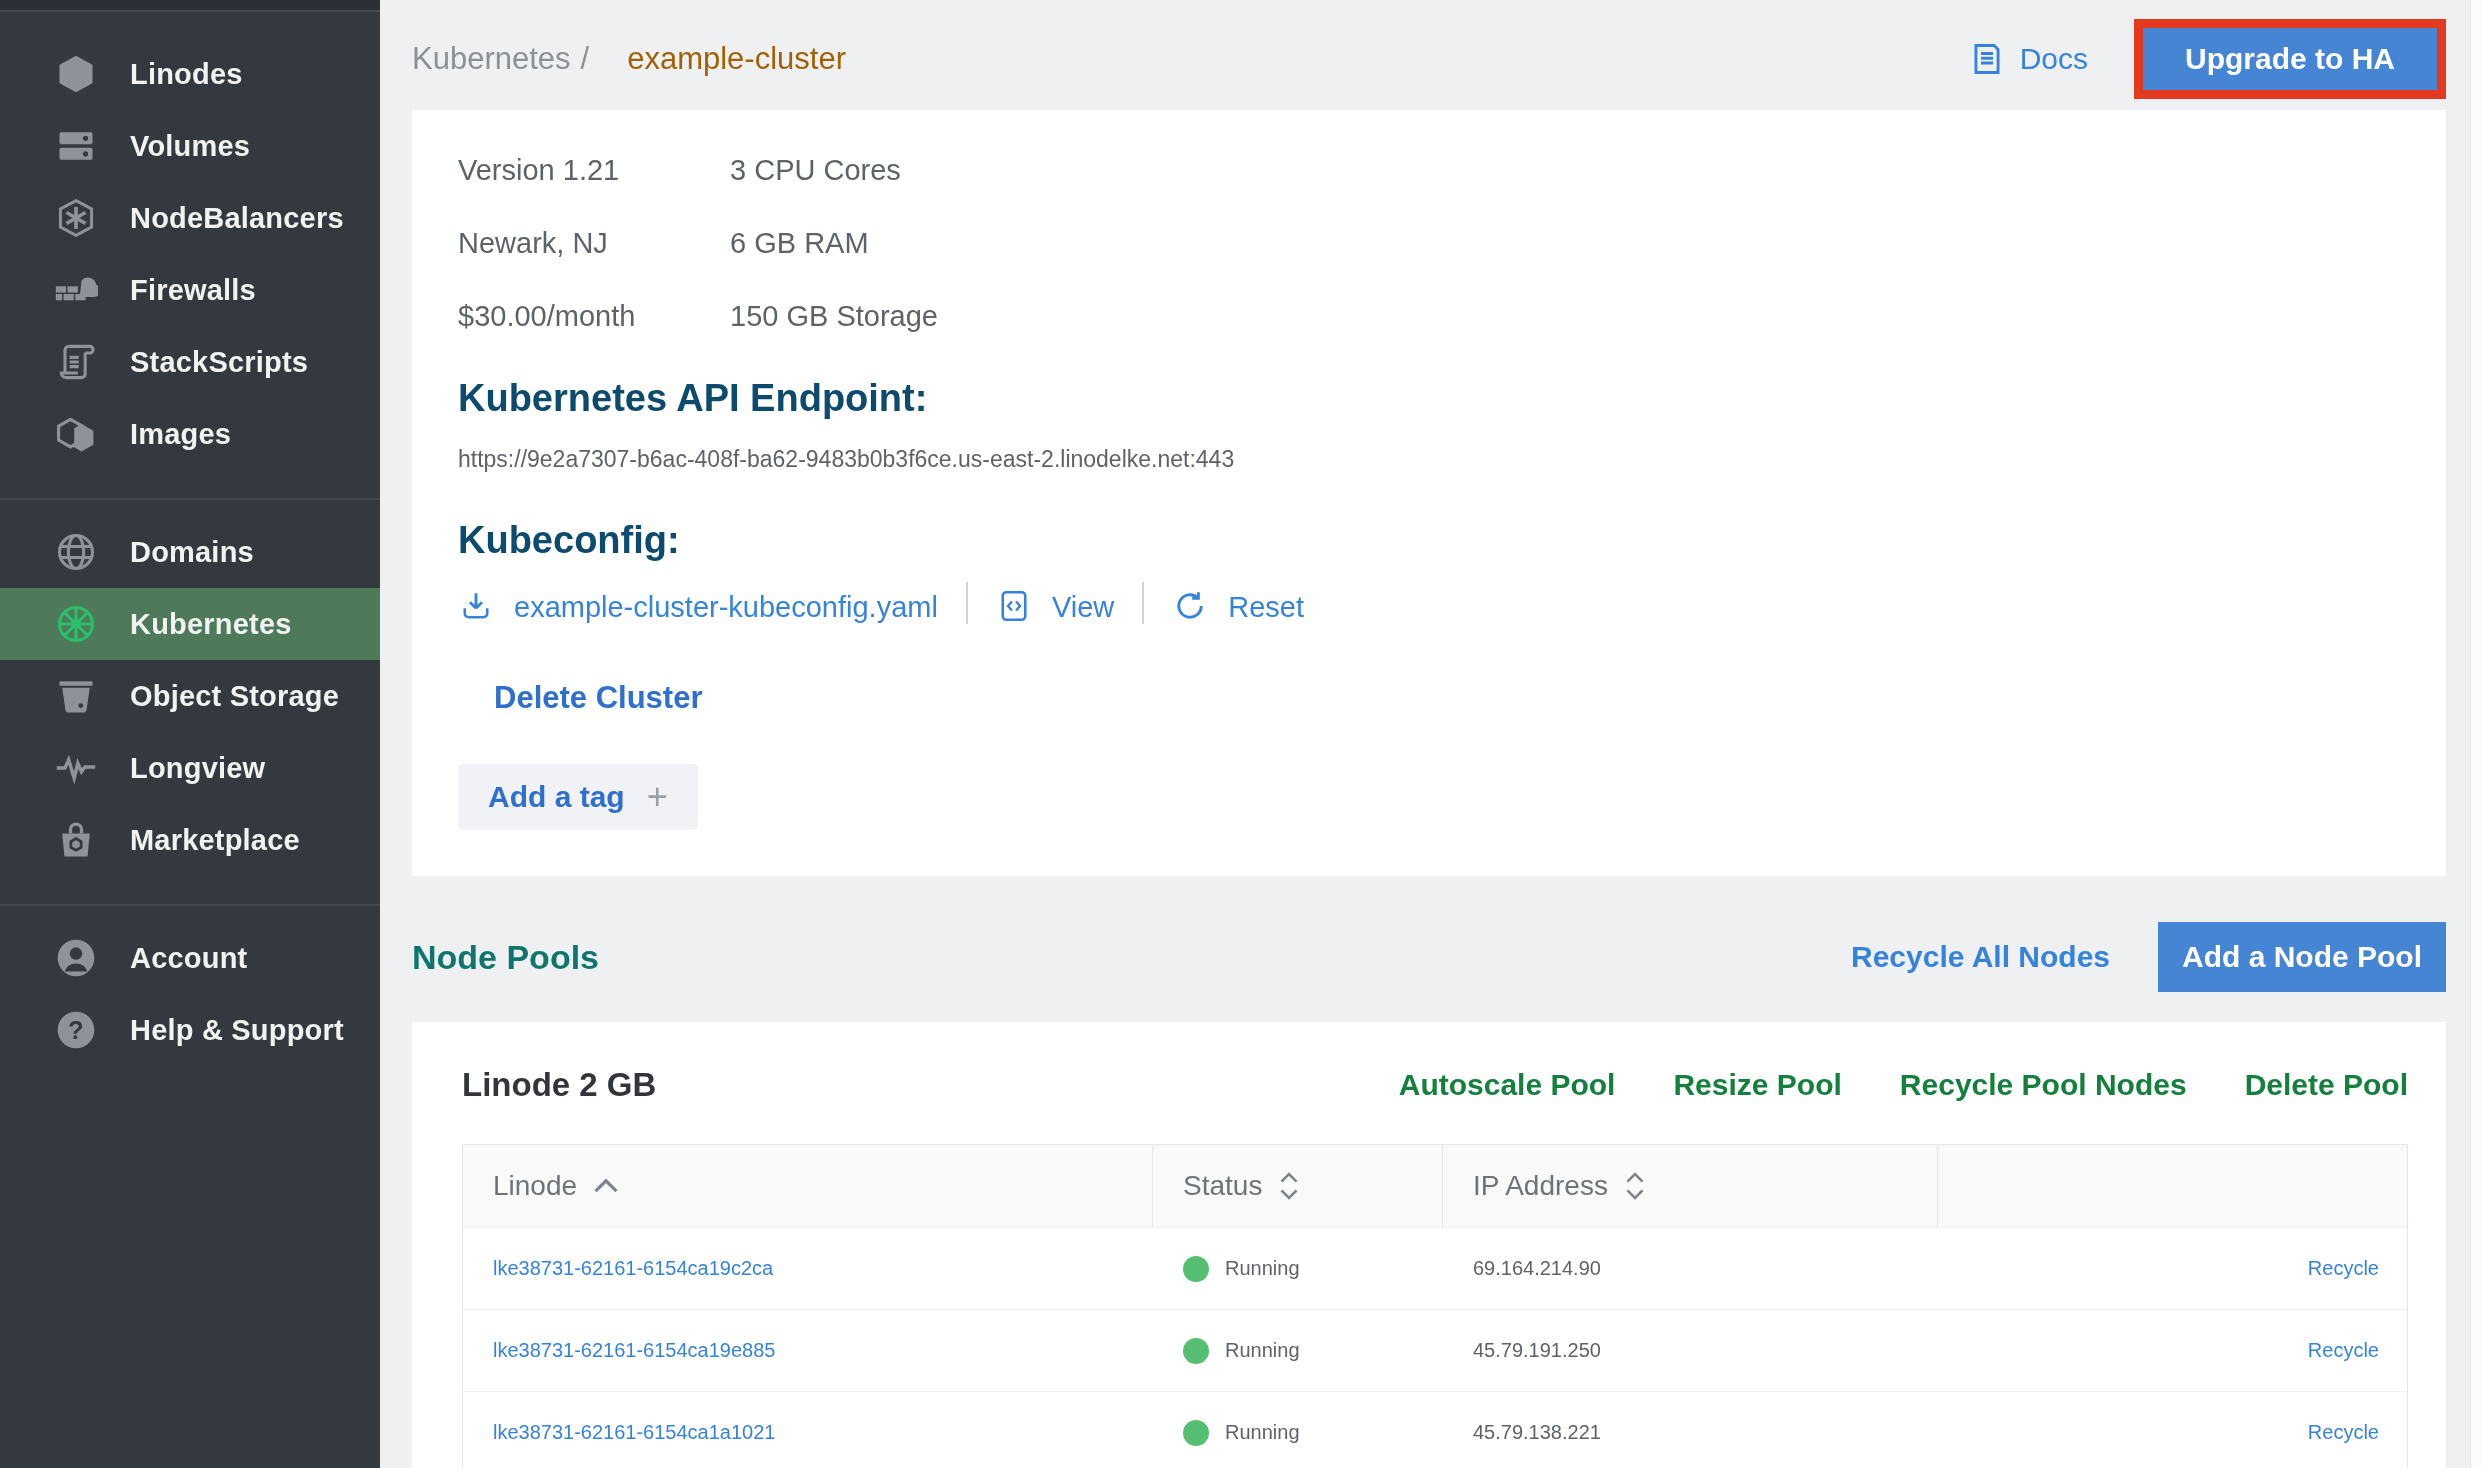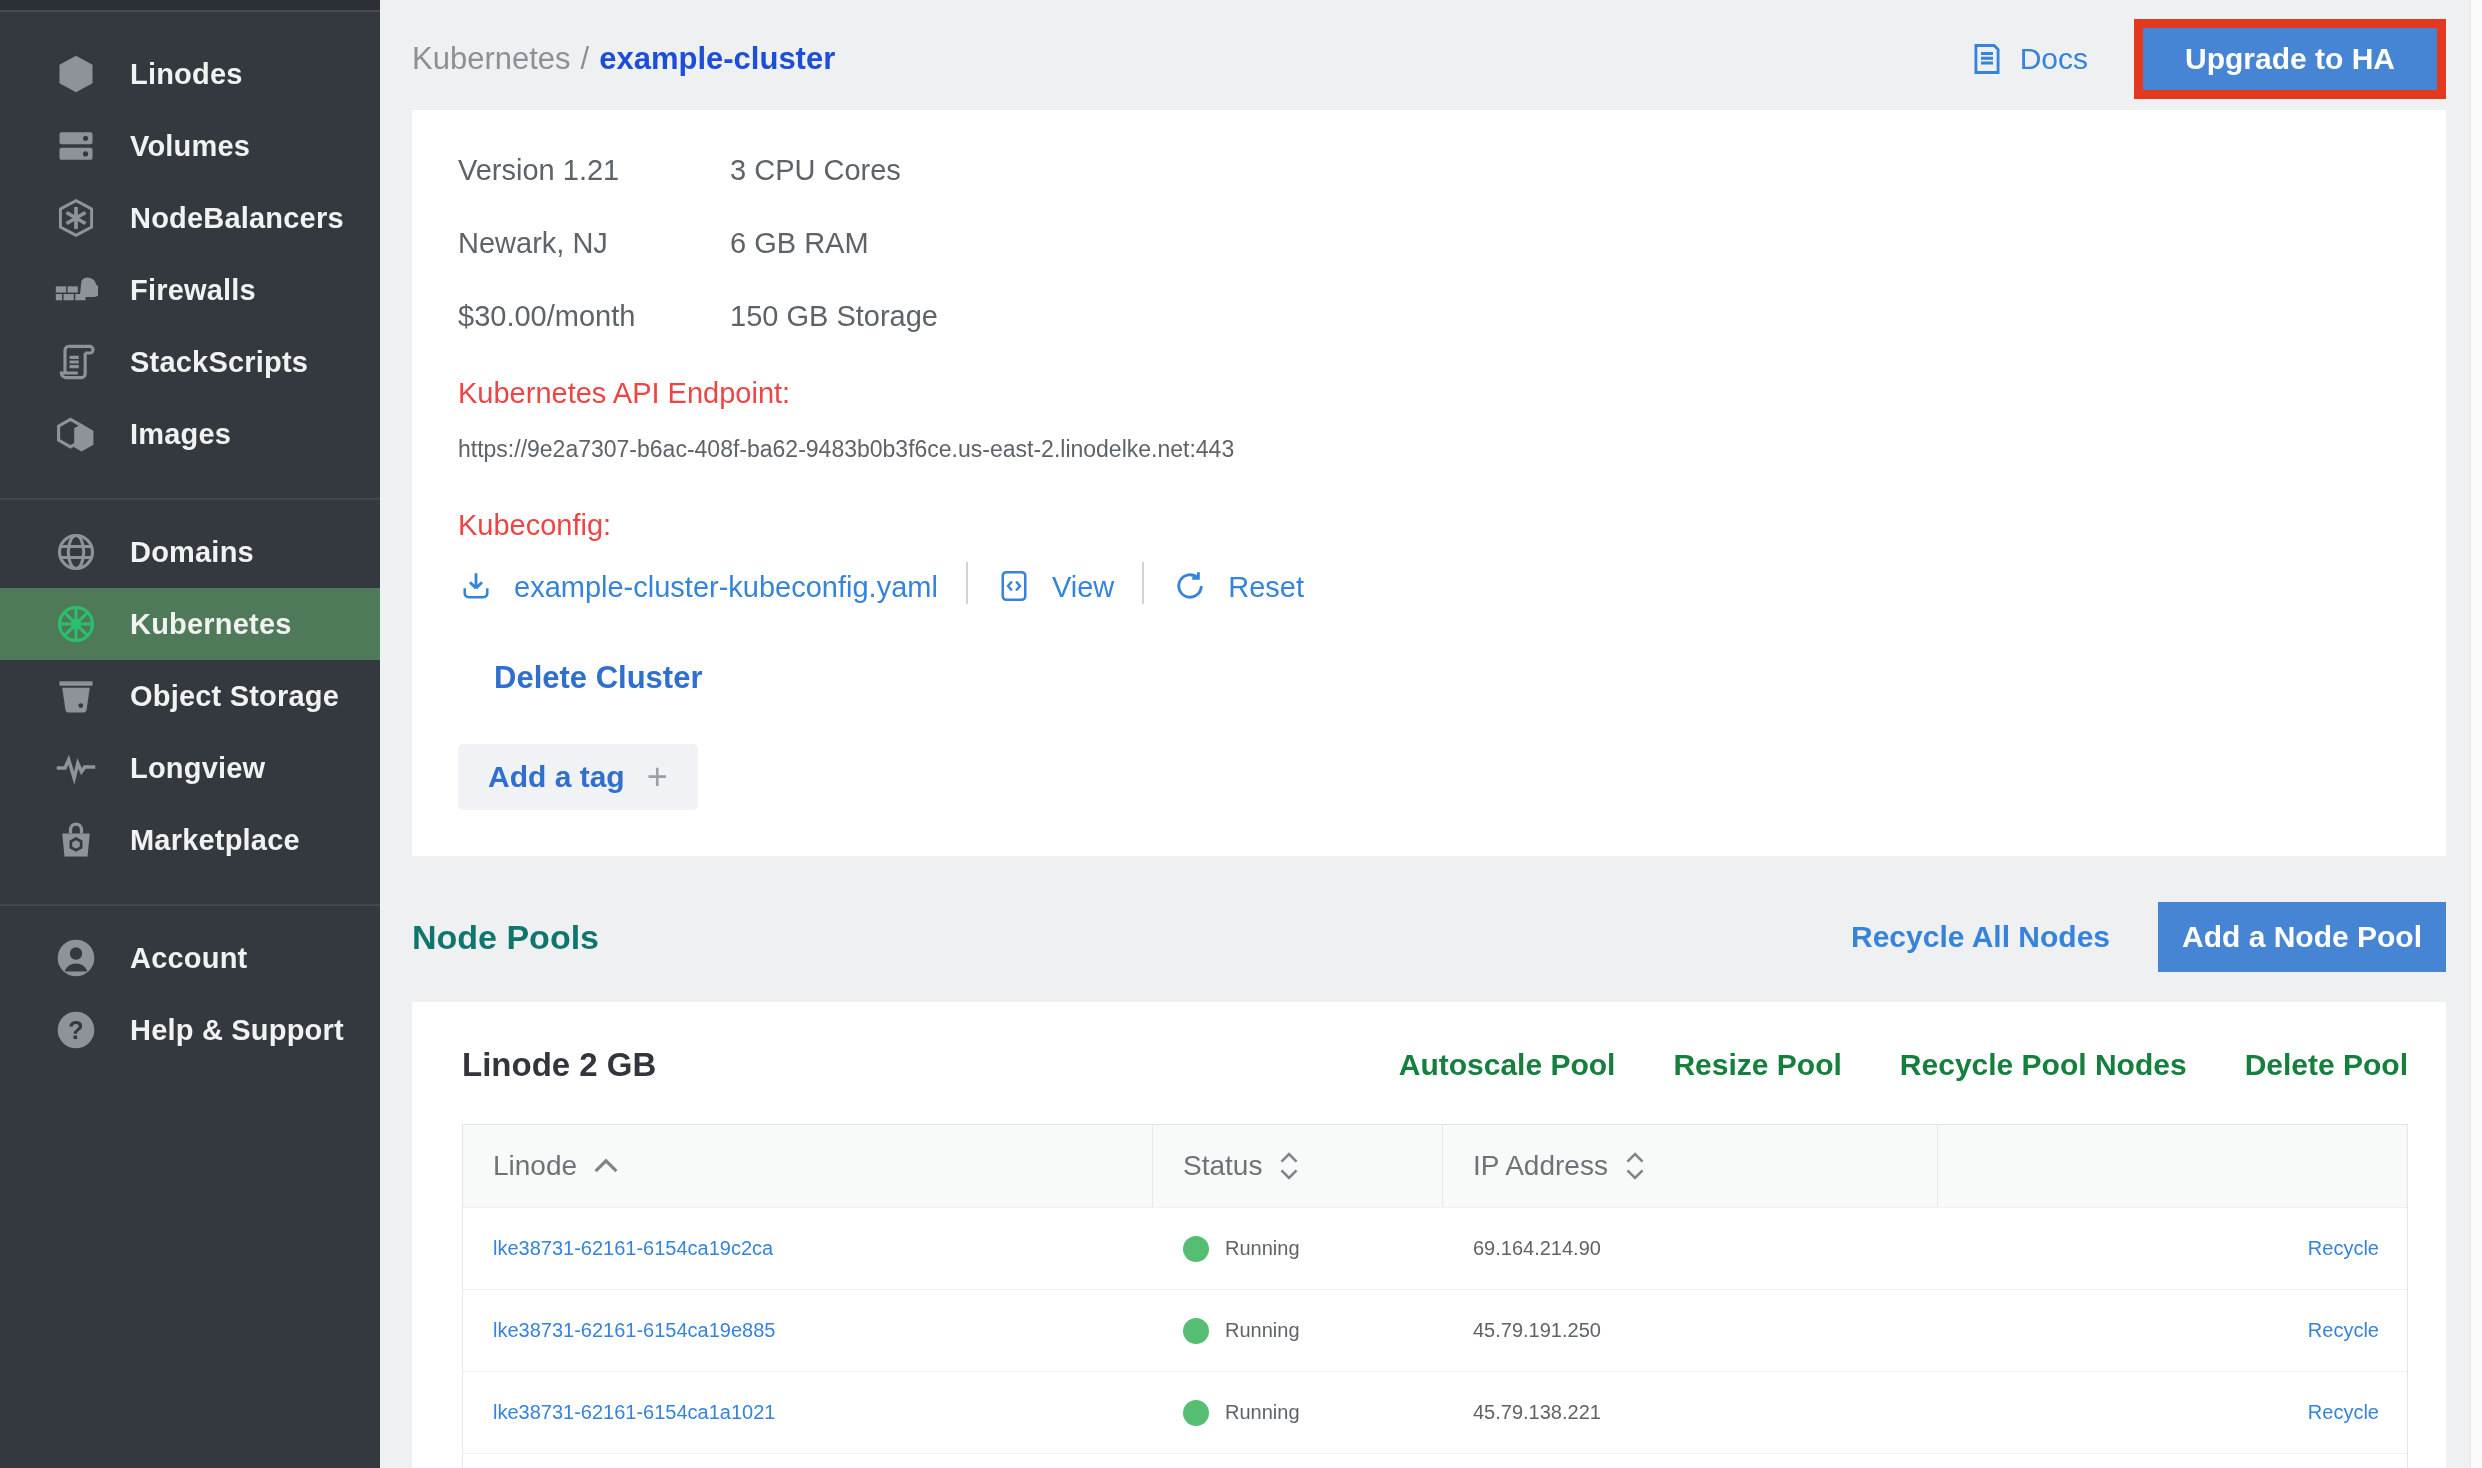--- a/index.html
+++ b/index.html
@@ -27,34 +27,34 @@
   .side-item.selected { background:#4e7a59; }
   .side-item.selected .icn-wrap { color:#2bbf6b; }
   
   .content { position:absolute; left:380px; top:0; width:2090px; height:1468px; padding:0 24px 0 32px; }
   .scrollbar-strip { position:absolute; right:0; top:0; width:12px; height:1468px; background:#fbfbfb; border-left:1px solid #e8e8e8; z-index:3; }
 
   .page-header { display:flex; justify-content:space-between; align-items:center; padding-top:22px; height:96px; }
   .breadcrumb { font-size:31px; }
   .crumb-section { color:#8b9196; }
   .crumb-sep { color:#8b9196; margin:0 10px; }
-  .crumb-current { color:#1d4ed8; font-weight:bold; }
+  .crumb-current { color:#a16207; font-weight:normal;margin-left:28px; }
   .header-right { display:flex; align-items:center; gap:46px; }
   .docs-link { display:flex; align-items:center; gap:14px; color:#3683dc; font-size:30px; cursor:pointer; }
   .upgrade-annotation { border:9px solid #e2391f; }
   .upgrade-btn {
     background:#4685d3; color:#fff; font-weight:bold; font-size:30px;
     border:none; padding:8px 42px; height:62px; display:flex; align-items:center; cursor:pointer;
     font-family:"Liberation Sans",sans-serif;
   }
   
   .panel { background:#fff; }
   .summary-panel { margin-top:14px; padding:44px 46px 46px 46px; }
   .detail-grid { display:grid; grid-template-columns:272px auto; row-gap:40px; font-size:29px; color:#5d6368; }
-  .section-label { font-size:29px; font-weight:normal; color:#ef4444; }
+  .section-label { font-size:38px; font-weight:bold; color:#0c4a6e; }
   .endpoint-label { margin-top:44px; }
   .endpoint-url { margin-top:26px; font-size:23px; color:#5d6368; }
   .kubeconfig-label { margin-top:46px; }
   .kubeconfig-row { margin-top:20px; display:flex; align-items:flex-end; gap:20px; font-size:29px; }
   .blue-link { color:#3683dc; cursor:pointer; }
   .icon-blue { color:#3683dc; display:flex; align-items:center; }
   .v-divider { width:2px; height:42px; background:#d2d5d8; margin:0 8px; }
   .delete-cluster { margin-top:56px; margin-left:36px; font-size:31px; font-weight:bold; color:#2f6fce; cursor:pointer; display:inline-block; }
   .add-tag-chip {
     margin-top:48px; display:inline-flex; align-items:center; gap:22px;

